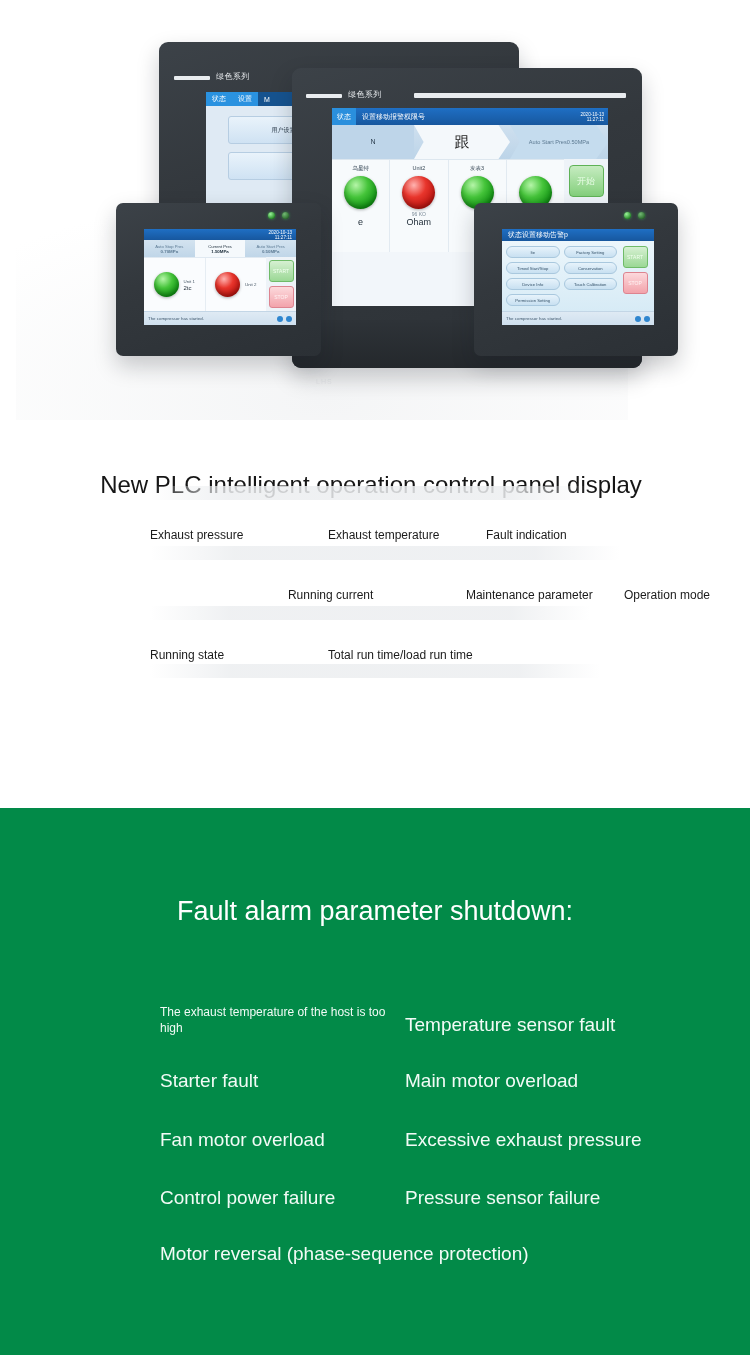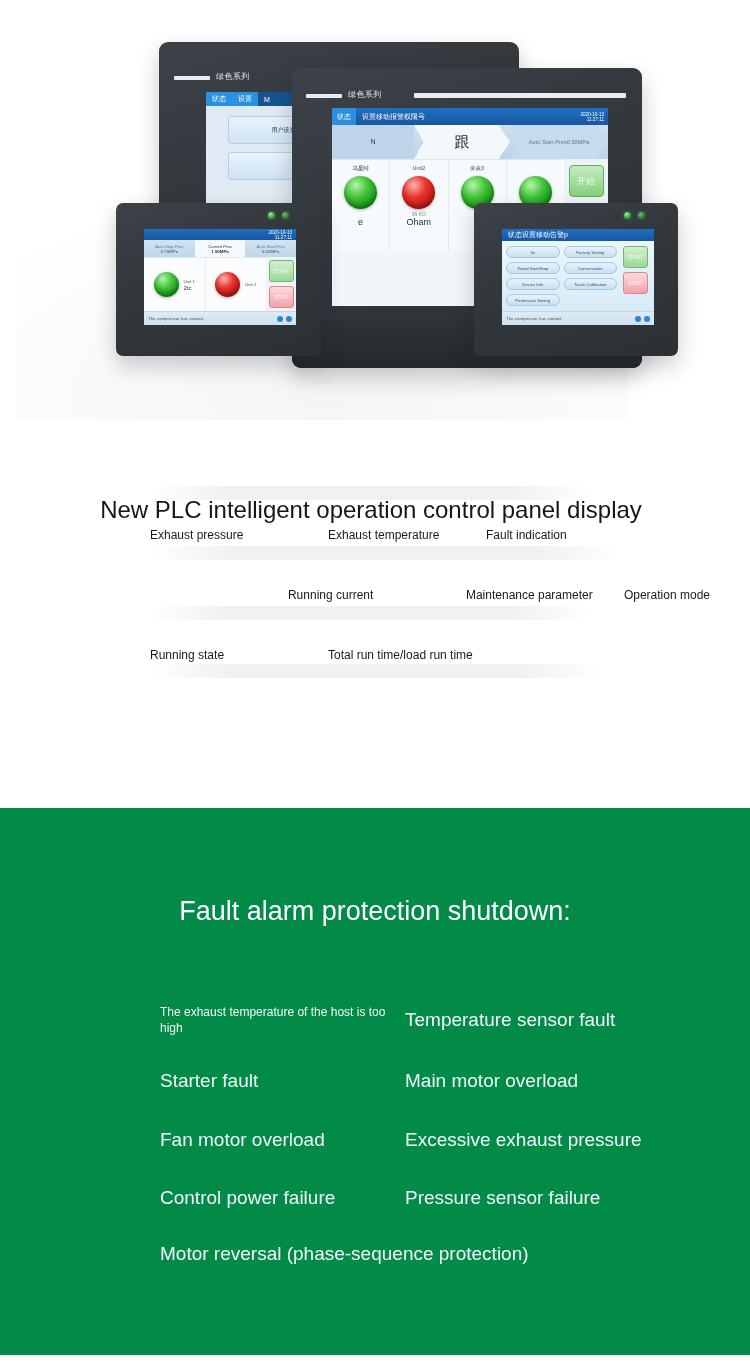--- a/index.html
+++ b/index.html
@@ -344,21 +344,21 @@
     font-size: 9px;
     letter-spacing: 1px;
     pointer-events: none;
   }
   #wm-1 { left: 420px; top: 326px; }
   #wm-2 { left: 300px; top: 378px; font-size: 7px; color: rgba(120,130,140,.10); }
 
   
   #hero-title {
     position: absolute;
-    left: 0; top: 480px;
+    left: 0; top: 455px;
     width: 742px;
     text-align: center;
     font-size: 24px;
     color: #161616;
     font-weight: normal;
   }
   .ghost-band {
     position: absolute;
     background: linear-gradient(90deg, rgba(240,241,242,0) 0%, rgba(236,238,240,.85) 18%, rgba(236,238,240,.85) 82%, rgba(240,241,242,0) 100%);
     pointer-events: none;
@@ -408,21 +408,21 @@
     width: 580px;
     display: flex;
     align-items: baseline;
     color: #f2fbf6;
   }
   .alarm-row .cell { white-space: nowrap; }
   .alarm-row .cell.col1 { width: 245px; white-space: normal; }
   .a-lg { font-size: 19px; }
   .a-sm { font-size: 12px; line-height: 16px; }
 
-  #alarm-row-1 { top: 196px; align-items: center; }
+  #alarm-row-1 { top: 196px; align-items: flex-end; }
   #alarm-row-2 { top: 262px; }
   #alarm-row-3 { top: 321px; }
   #alarm-row-4 { top: 379px; }
   #alarm-row-5 { top: 435px; }
 
   #bottom-strip {
     position: absolute;
     left: 0; top: 1355px;
     width: 750px; height: 6px;
     background: #ffffff;
@@ -643,21 +643,21 @@
     <span class="cell f-lg">Operation mode</span>
   </div>
 
   <div class="feat-row" id="feat-row-3">
     <span class="cell c-a f-lg">Running state</span>
     <span class="cell f-lg">Total run time/load run time</span>
   </div>
 </section>
 
 <section id="alarm-section">
-  <h2 id="alarm-title">Fault alarm protection shutdown:</h2>
+  <h2 id="alarm-title">Fault alarm parameter shutdown:</h2>
 
   <div class="alarm-row" id="alarm-row-1">
     <span class="cell col1 a-sm">The exhaust temperature of the host is too high</span>
     <span class="cell a-lg">Temperature sensor fault</span>
   </div>
   <div class="alarm-row" id="alarm-row-2">
     <span class="cell col1 a-lg">Starter fault</span>
     <span class="cell a-lg">Main motor overload</span>
   </div>
   <div class="alarm-row" id="alarm-row-3">

